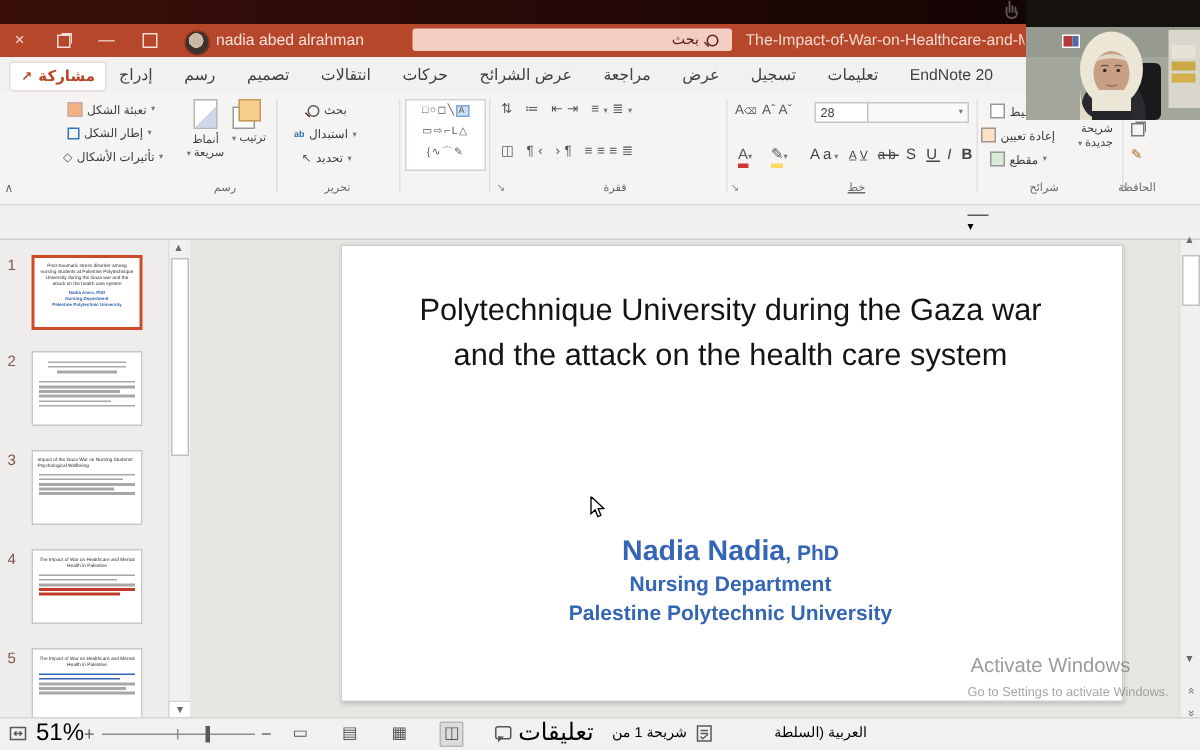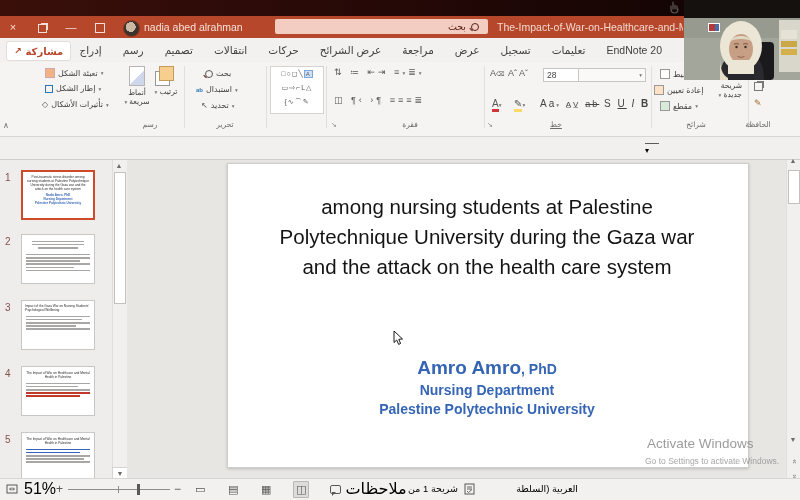--- a/index.html
+++ b/index.html
@@ -178,21 +178,21 @@
     <span>28</span>
       <span class="dd">▾</span>
   </div>
   <div class="abs wbox" style="left:578px;top:68px;width:68px;background:#faf9f8;">
       <span></span>
       <span class="dd">▾</span>
     </div>
   <div class="abs" style="left:492px;top:98px;font-size:10px;color:#5a5856;"><span style="border-bottom:3px solid #d13438;">A</span><span class="dd">▾</span></div>
   <div class="abs" style="left:514px;top:98px;font-size:10px;color:#5a5856;"><span style="border-bottom:3px solid #ffd966;">✎</span><span class="dd">▾</span></div>
   <div class="abs" style="left:540px;top:98px;font-size:10px;color:#444;letter-spacing:2px;white-space:nowrap;">Aa<span class="dd">▾</span> <span style="font-size:8px;">A̲V̲</span> <span style="text-decoration:line-through;font-size:9px;">ab</span> S <span style="text-decoration:underline;">U</span> <i>I</i> <b>B</b></div>
-  <div class="abs glabel ar" style="left:541px;width:30px;text-decoration:underline;">خط</div>
+  <div class="abs glabel ar" style="left:556px;width:30px;text-decoration:underline;">خط</div>
   <div class="abs launch" style="left:487px;top:121px;">↘</div>
   <div class="abs gdiv" style="left:651px;"></div>
 
   <div class="abs ritem" style="left:660px;top:69px;">
     <span class="icon8" style="border:1px solid #9a9896;background:#fff;"></span>
     <span>تخطيط</span>
       <span class="dd">▾</span>
   </div>
   <div class="abs ritem" style="left:654px;top:85px;">
     <span class="icon8" style="border:1px solid #9a9896;background:#ffe2c5;"></span>
@@ -306,27 +306,26 @@
 
   <div class="abs thscroll"></div>
   <div class="abs arrowg" style="left:112px;top:162px;">▲</div>
   <div class="abs" style="left:114px;top:172px;width:10px;height:130px;background:#fff;border:1px solid #c3c1bf;"></div>
   <div class="abs" style="left:112px;top:467px;width:14px;height:11px;background:#fff;border:1px solid #d5d3d1;text-align:center;font-size:7px;color:#6d6b69;line-height:11px;">▼</div>
 
   <div class="abs canvas"></div>
   <div class="abs slide"></div>
 
   <div class="abs stitle">
-    <div>among nursing students at Palestine</div>
     <div>Polytechnique University during the Gaza war</div>
     <div>and the attack on the health care system</div>
   </div>
 
   <div class="abs sauthor">
-    <div style="font-size:19px;line-height:24px;"><span>Amro Amro</span><span style="font-size:14px;">, PhD</span></div>
+    <div style="font-size:19px;line-height:24px;"><span>Nadia Nadia</span><span style="font-size:14px;">, PhD</span></div>
     <div style="font-size:14px;line-height:19px;">Nursing Department</div>
     <div style="font-size:14px;line-height:19px;">Palestine Polytechnic University</div>
   </div>
 
   <svg class="abs" style="left:393px;top:331px;" width="13" height="15" viewBox="0 0 13 15">
     <path d="M1 0 L1 11.5 L3.7 9 L5.6 13.4 L7.6 12.5 L5.8 8.3 L9.5 8 Z" fill="#fff" stroke="#000" stroke-width="0.9"></path>
   </svg>
 
   <div class="abs watermark1">Activate Windows</div>
   <div class="abs watermark2">Go to Settings to activate Windows.</div>
@@ -348,21 +347,21 @@
   <div class="sb" style="left:24px;">51%</div>
   <div class="sb" style="left:56px;font-size:12px;color:#5a5856;">+</div>
   <div class="abs track" style="left:68px;width:102px;"></div>
   <div class="abs" style="left:118px;top:486px;width:1px;height:7px;background:#8f8d8b;"></div>
   <div class="abs" style="left:137px;top:484px;width:3px;height:11px;background:#5a5856;"></div>
   <div class="sb" style="left:174px;font-size:12px;color:#5a5856;">−</div>
   <div class="sb vicon" style="left:195px;">▭</div>
   <div class="sb vicon" style="left:228px;">▤</div>
   <div class="sb vicon" style="left:261px;">▦</div>
   <div class="sb vicon vsel" style="left:293px;top:481px;height:15px;line-height:15px;">◫</div>
-  <div class="sb ar" style="left:330px;"><span>ملاحظات</span>&nbsp;<span class="bubble"></span></div>
+  <div class="sb ar" style="left:330px;"><span>تعليقات</span>&nbsp;<span class="bubble"></span></div>
 
   <div class="sb ar" style="left:400px;width:58px;font-size:9.5px;">شريحة 1 من 37</div>
   <div class="sb" style="left:464px;">
     <svg width="11" height="12" viewBox="0 0 11 12" style="margin-top:5px;">
         <rect x="1" y="1" width="9" height="10" fill="none" stroke="#5a5856"></rect>
         <path d="M3 4h5M3 6h5M3 8l1.5 1.5L8 6.5" stroke="#5a5856" fill="none" stroke-width="0.9"></path>
       </svg>
   </div>
   <div class="sb ar" style="left:482px;width:96px;font-size:9.5px;">العربية (السلطة الفلسطينية)</div>
 

